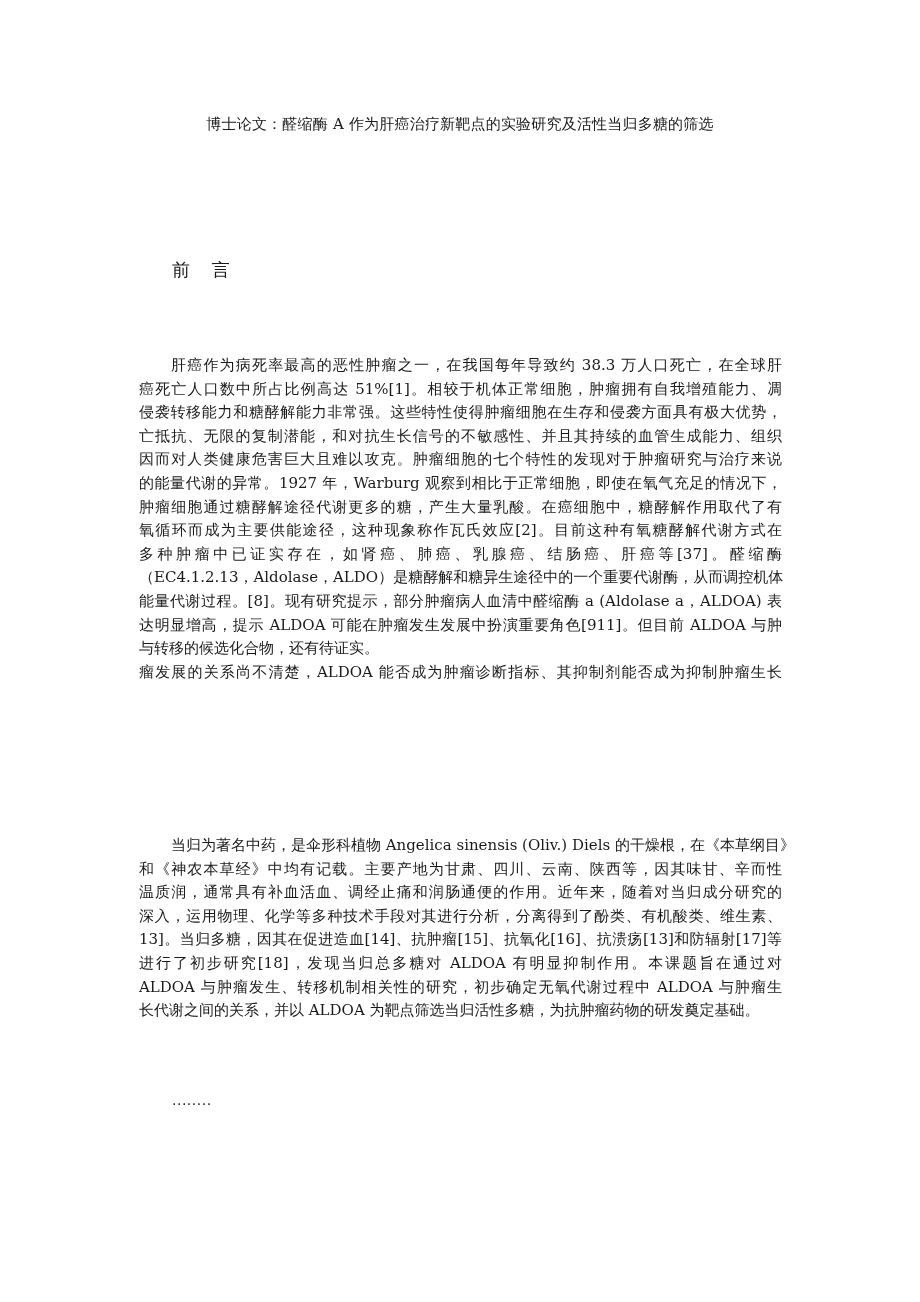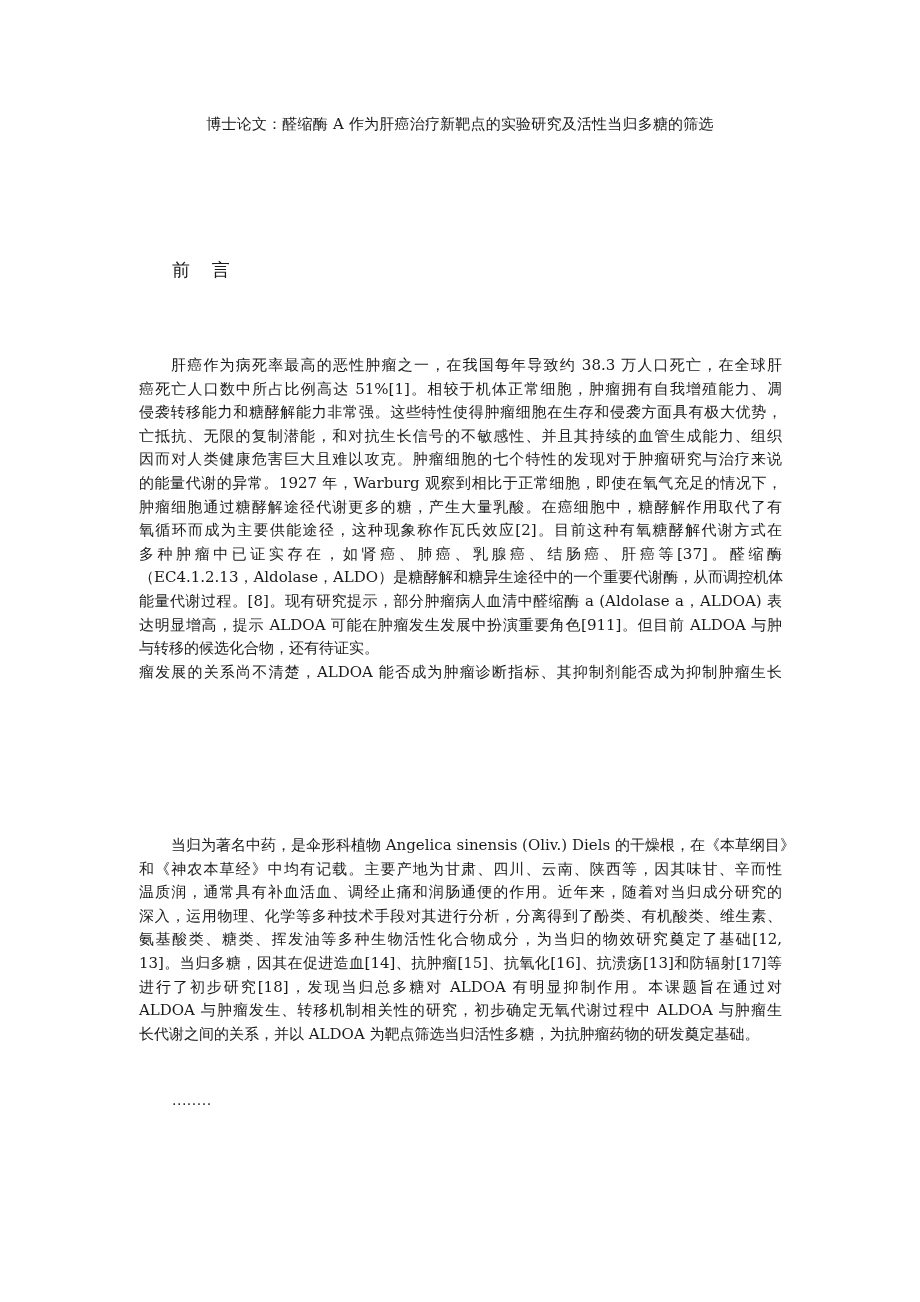--- a/index.html
+++ b/index.html
@@ -56,20 +56,19 @@
   <span class="line">达明显增高，提示  ALDOA  可能在肿瘤发生发展中扮演重要角色[911]。但目前  ALDOA  与肿</span>
   <span class="line last">与转移的候选化合物，还有待证实。</span>
   <span class="line">瘤发展的关系尚不清楚，ALDOA  能否成为肿瘤诊断指标、其抑制剂能否成为抑制肿瘤生长</span>
 </div>
 
 <div class="para" id="p2">
   <span class="line indent">当归为著名中药，是伞形科植物  Angelica sinensis (Oliv.) Diels  的干燥根，在《本草纲目》</span>
   <span class="line">和《神农本草经》中均有记载。主要产地为甘肃、四川、云南、陕西等，因其味甘、辛而性</span>
   <span class="line">温质润，通常具有补血活血、调经止痛和润肠通便的作用。近年来，随着对当归成分研究的</span>
   <span class="line">深入，运用物理、化学等多种技术手段对其进行分析，分离得到了酚类、有机酸类、维生素、</span>
-  <span class="line">氨基酸类、糖类、挥发油等多种生物活性化合物成分，为当归的物效研究奠定了基础[12,</span>
   <span class="line">13]。当归多糖，因其在促进造血[14]、抗肿瘤[15]、抗氧化[16]、抗溃疡[13]和防辐射[17]等</span>
   <span class="line">进行了初步研究[18]，发现当归总多糖对  ALDOA  有明显抑制作用。本课题旨在通过对</span>
   <span class="line">ALDOA  与肿瘤发生、转移机制相关性的研究，初步确定无氧代谢过程中  ALDOA  与肿瘤生</span>
   <span class="line last">长代谢之间的关系，并以  ALDOA  为靶点筛选当归活性多糖，为抗肿瘤药物的研发奠定基础。</span>
 </div>
 
 <div class="ellipsis">........</div>
 
 </body></html>

